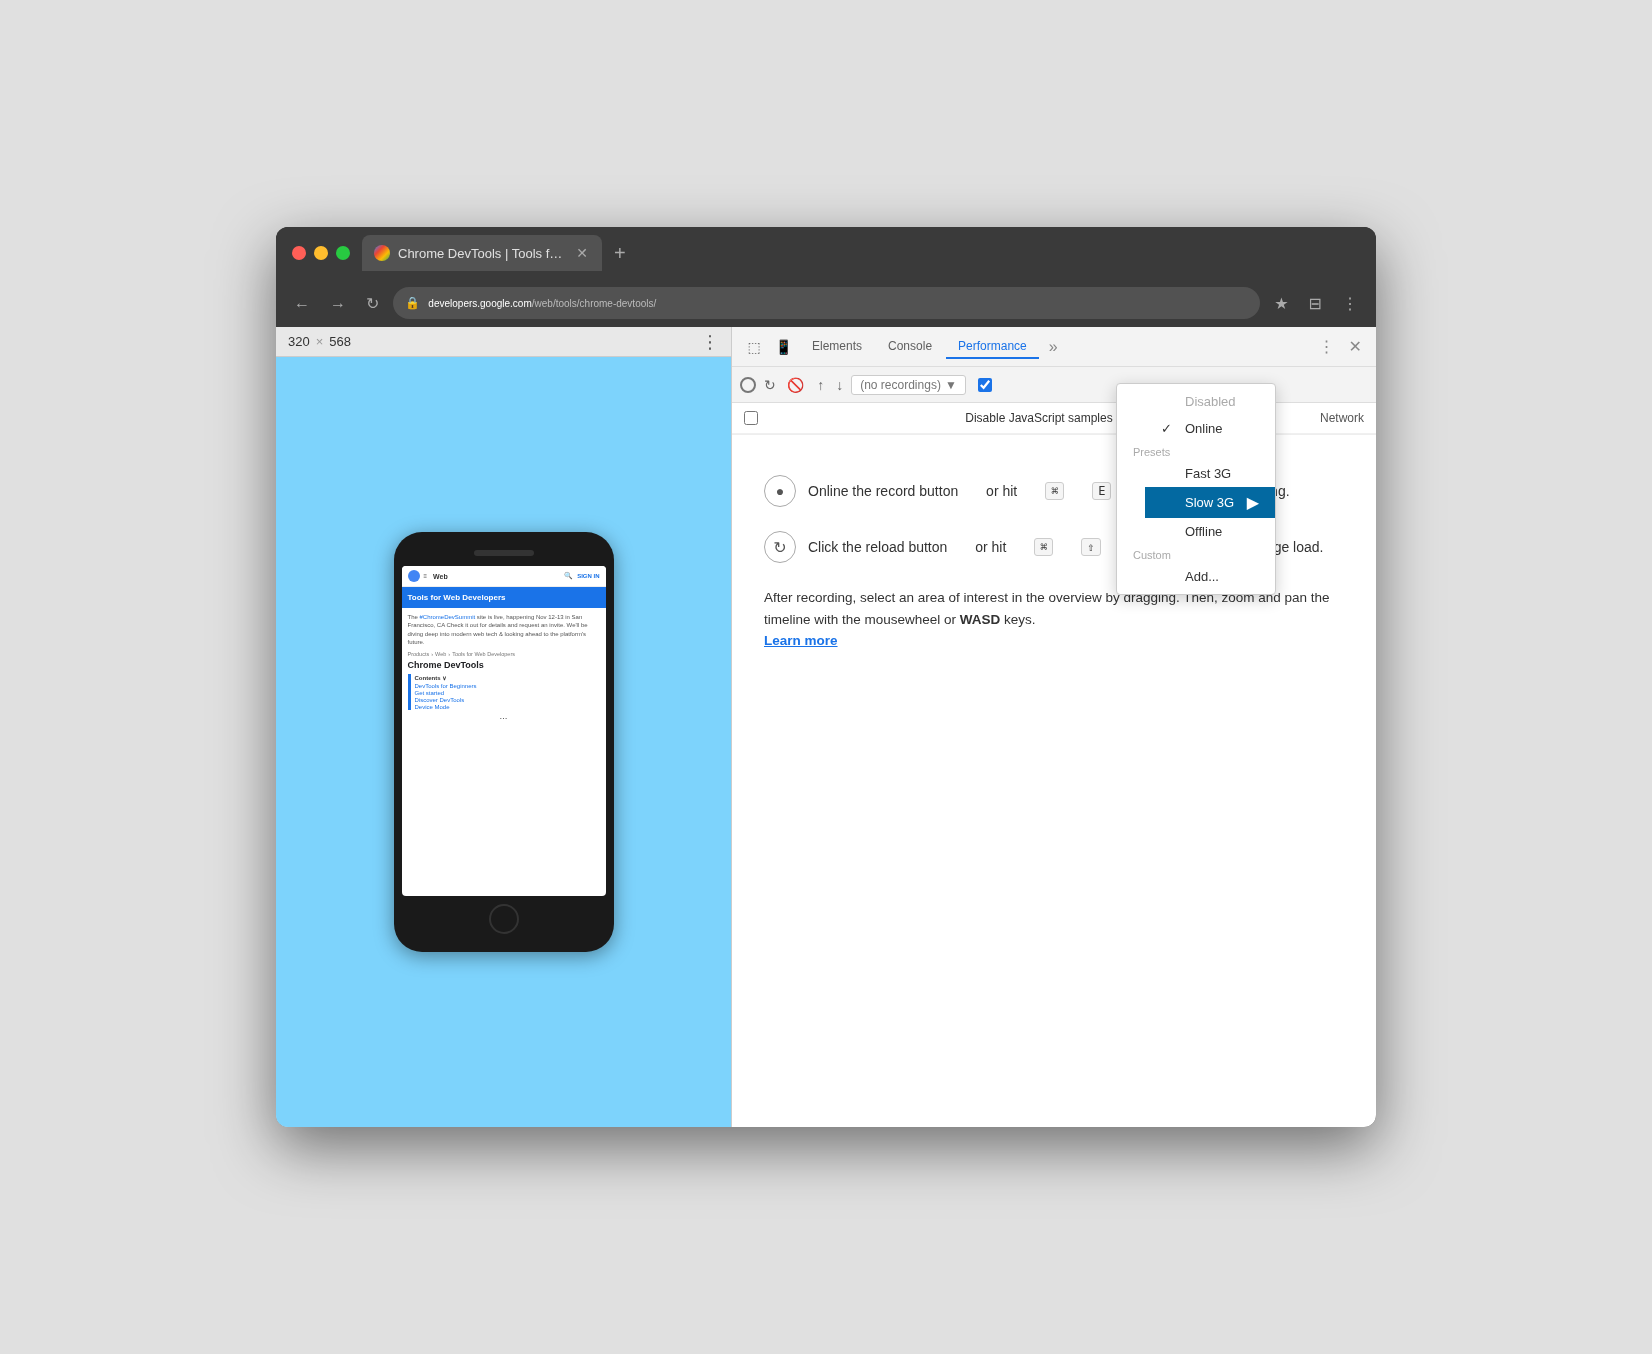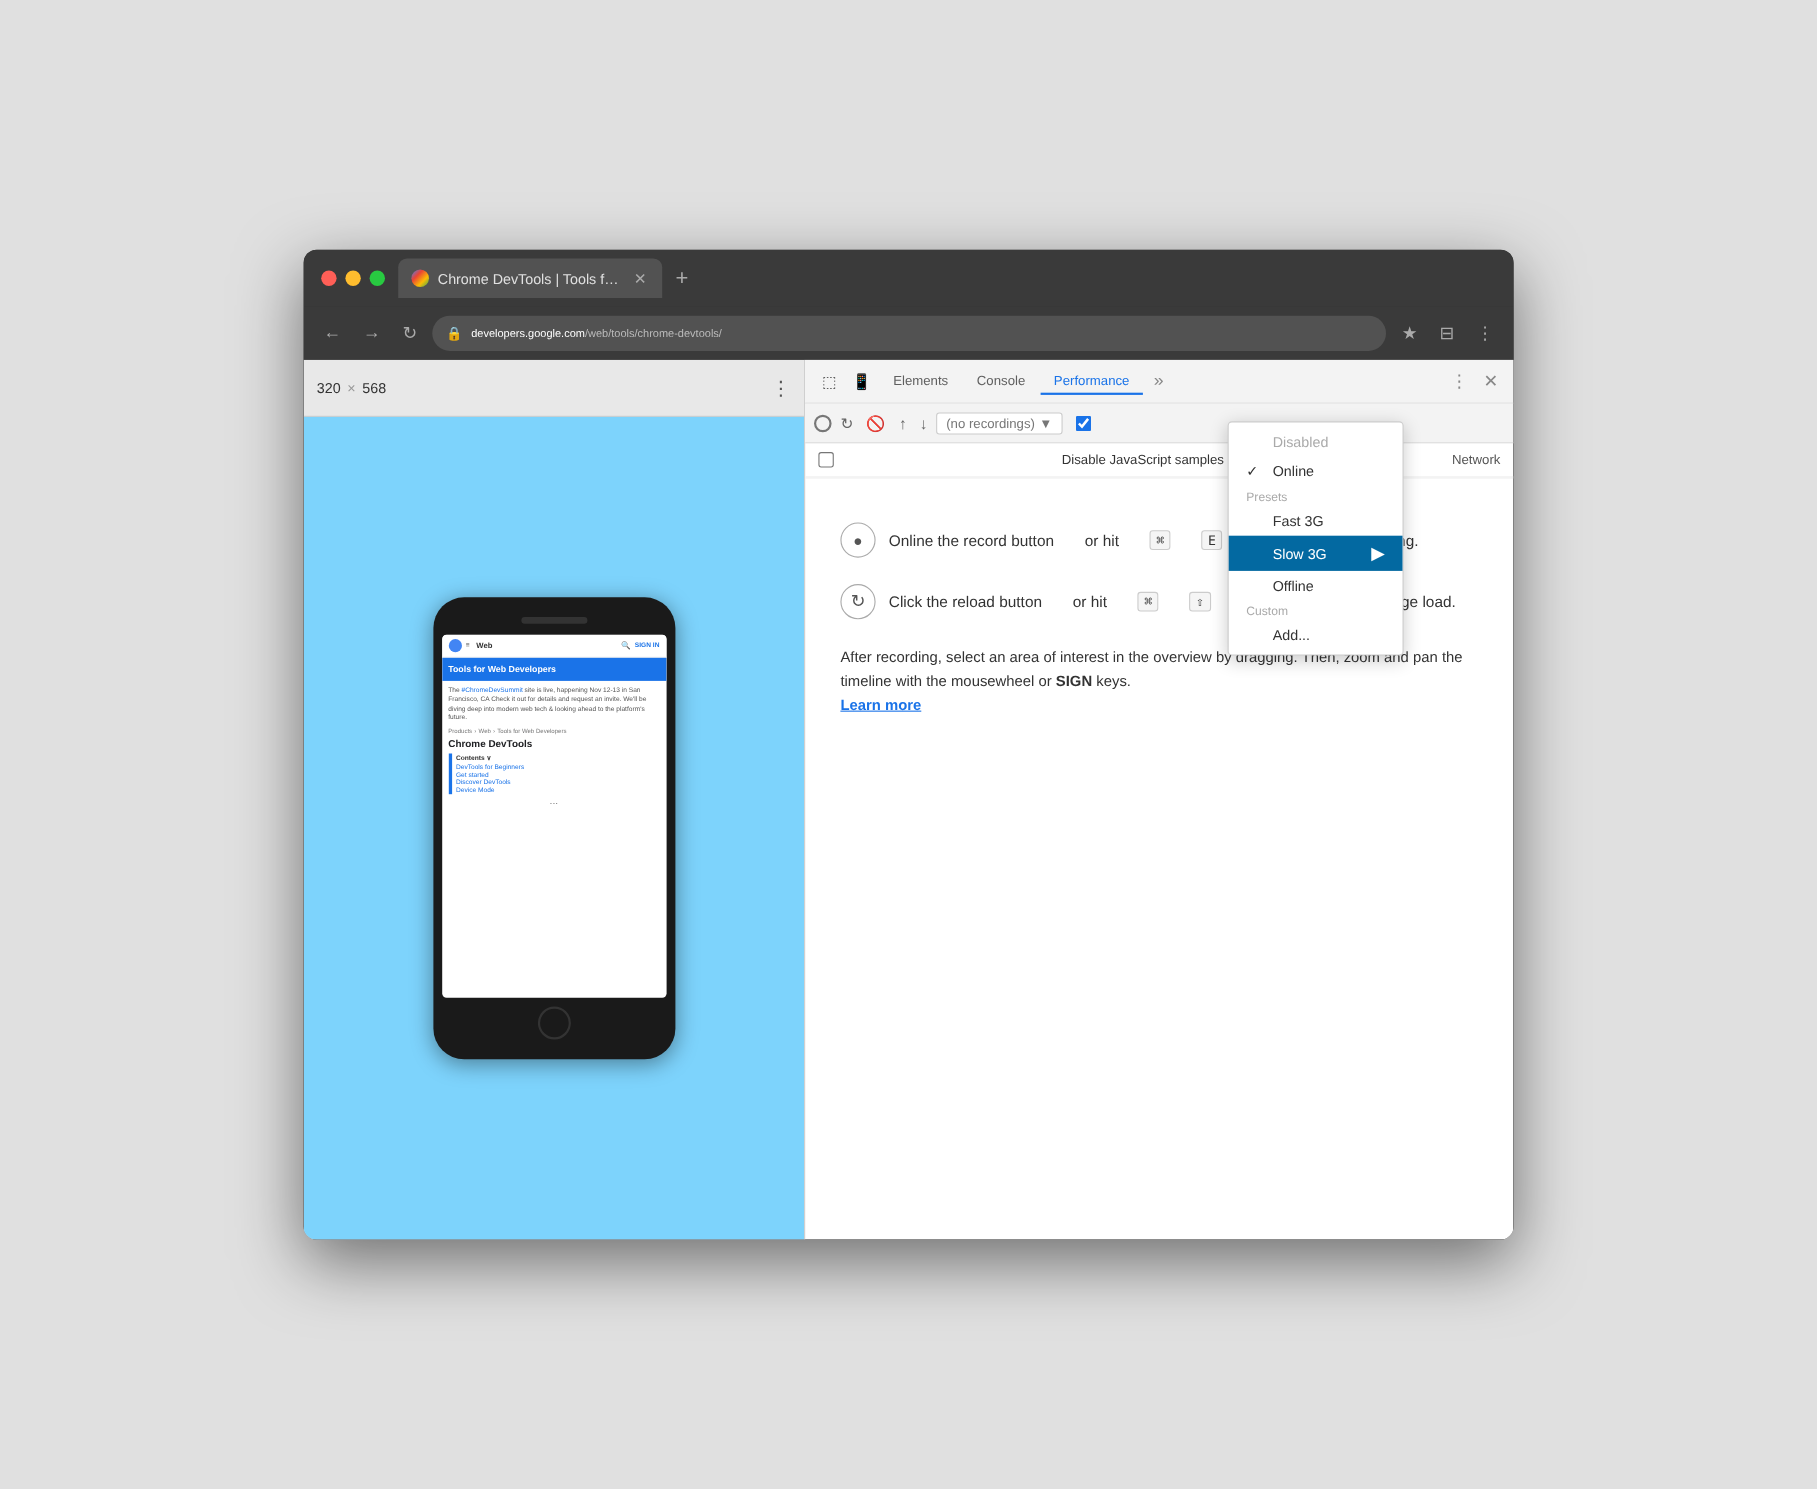--- a/index.html
+++ b/index.html
@@ -147,21 +147,21 @@
       display: flex;
       flex-direction: column;
       position: relative;
       overflow: hidden;
     }
 
     
     .device-toolbar {
       background: #e8e8e8;
       border-bottom: 1px solid #ccc;
-      height: 52px;
+      height: 30px;
       display: flex;
       align-items: center;
       padding: 0 12px;
       gap: 8px;
       font-size: 13px;
       color: #333;
     }
     .device-size {
       display: flex;
       align-items: center;
@@ -445,20 +445,21 @@
       padding: 4px 0;
     }
     .dropdown-item {
       display: flex;
       align-items: center;
       padding: 6px 16px;
       font-size: 13px;
       cursor: pointer;
       gap: 8px;
       color: #333;
+      margin-left: 28px;
     }
     .dropdown-item.selected {
       background: #0369a1;
       color: #fff;
     }
     .dropdown-item.disabled { color: #aaa; }
     .dropdown-section-label {
       font-size: 11px;
       color: #aaa;
       padding: 4px 16px 2px;
@@ -625,21 +626,21 @@
           <span class="kbd">⌘</span>
           &nbsp;
           <span class="kbd">⇧</span>
           &nbsp;
           <span class="kbd">E</span>
           &nbsp;
           <span class="instruction-text">to record the page load.</span>
         </div>
 
         <p class="instruction-para">
-          <span>After recording, select an area of interest in the overview by dragging. Then, zoom and pan the timeline with the mousewheel or </span><span class="bold">SIGN</span><span> keys.</span><br>
+          <span>After recording, select an area of interest in the overview by dragging. Then, zoom and pan the timeline with the mousewheel or </span><span class="bold">WASD</span><span> keys.</span><br>
           <a class="instruction-link">Learn more</a>
         </p>
       </div>
 
       <div class="network-dropdown">
         <div class="dropdown-item disabled">
           <span class="dropdown-check"></span>
           <span>Disabled</span>
         </div>
         <div class="dropdown-item">

